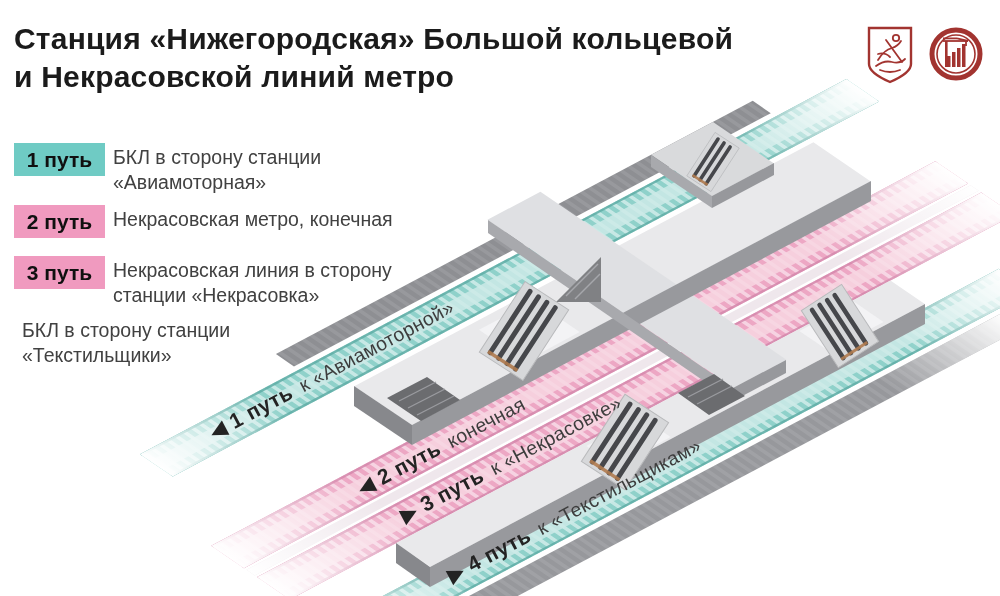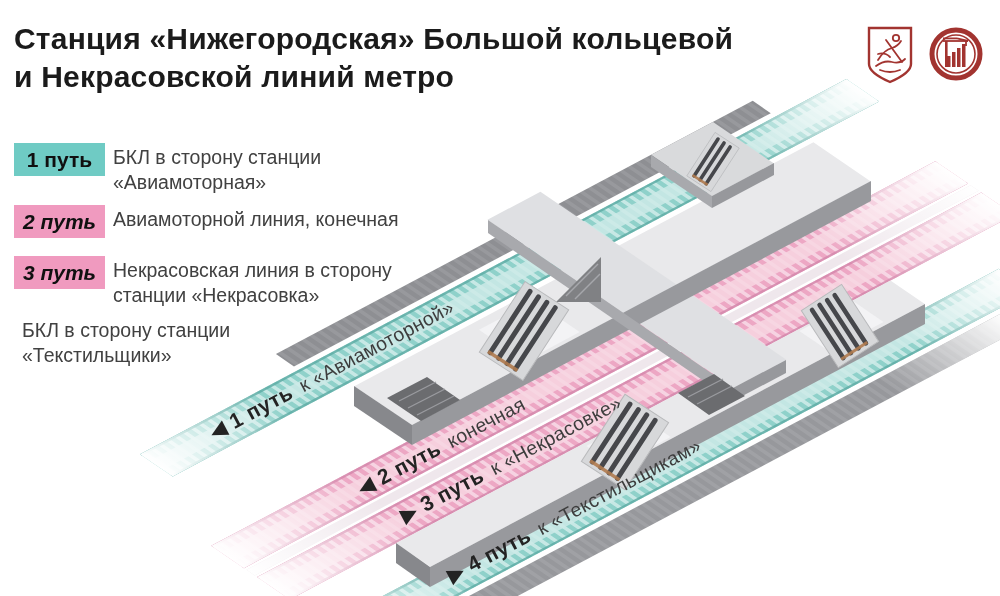--- a/index.html
+++ b/index.html
@@ -10,21 +10,21 @@
   
   .title{position:absolute;left:14px;top:20px;width:840px;
          font-size:30px;line-height:38px;font-weight:bold;color:#1b1b1b;letter-spacing:.2px;}
   .logos{position:absolute;right:16px;top:26px;display:flex;gap:14px;align-items:flex-start;}
 
   
   .legend-row{position:absolute;left:14px;display:flex;align-items:flex-start;}
   .chip{width:91px;height:33px;display:flex;align-items:center;justify-content:center;
         font-size:21px;font-weight:bold;color:#101010;flex:0 0 auto;}
   .chip.teal{background:#6fcbc4;}
-  .chip.pink{background:#f09abf;font-style:italic;}
+  .chip.pink{background:#f09abf;}
   .legend-text{margin-left:8px;padding-top:2px;font-size:19.5px;line-height:25px;color:#414141;}
 
   
   svg.diagram{position:absolute;left:0;top:0;}
   .tl-bold{font-size:21px;font-weight:bold;fill:#232323;letter-spacing:.5px;}
   .tl-reg{font-size:19.5px;fill:#3d3d3d;letter-spacing:.3px;}
 </style>
 </head>
 <body>
 
@@ -73,21 +73,21 @@
   <div class="legend-row" style="top:143px">
     <div class="chip teal">1 путь</div>
     <div class="legend-text">
       <div>БКЛ в сторону станции</div>
       <div>«Авиамоторная»</div>
     </div>
   </div>
   <div class="legend-row" style="top:205px">
     <div class="chip pink">2 путь</div>
     <div class="legend-text">
-      <div>Авиамоторной линия, конечная</div>
+      <div>Некрасовская метро, конечная</div>
     </div>
   </div>
   <div class="legend-row" style="top:256px">
     <div class="chip pink">3 путь</div>
     <div class="legend-text">
       <div>Некрасовская линия в сторону</div>
       <div>станции «Некрасовка»</div>
     </div>
   </div>
   <div class="legend-row" style="top:316px">

